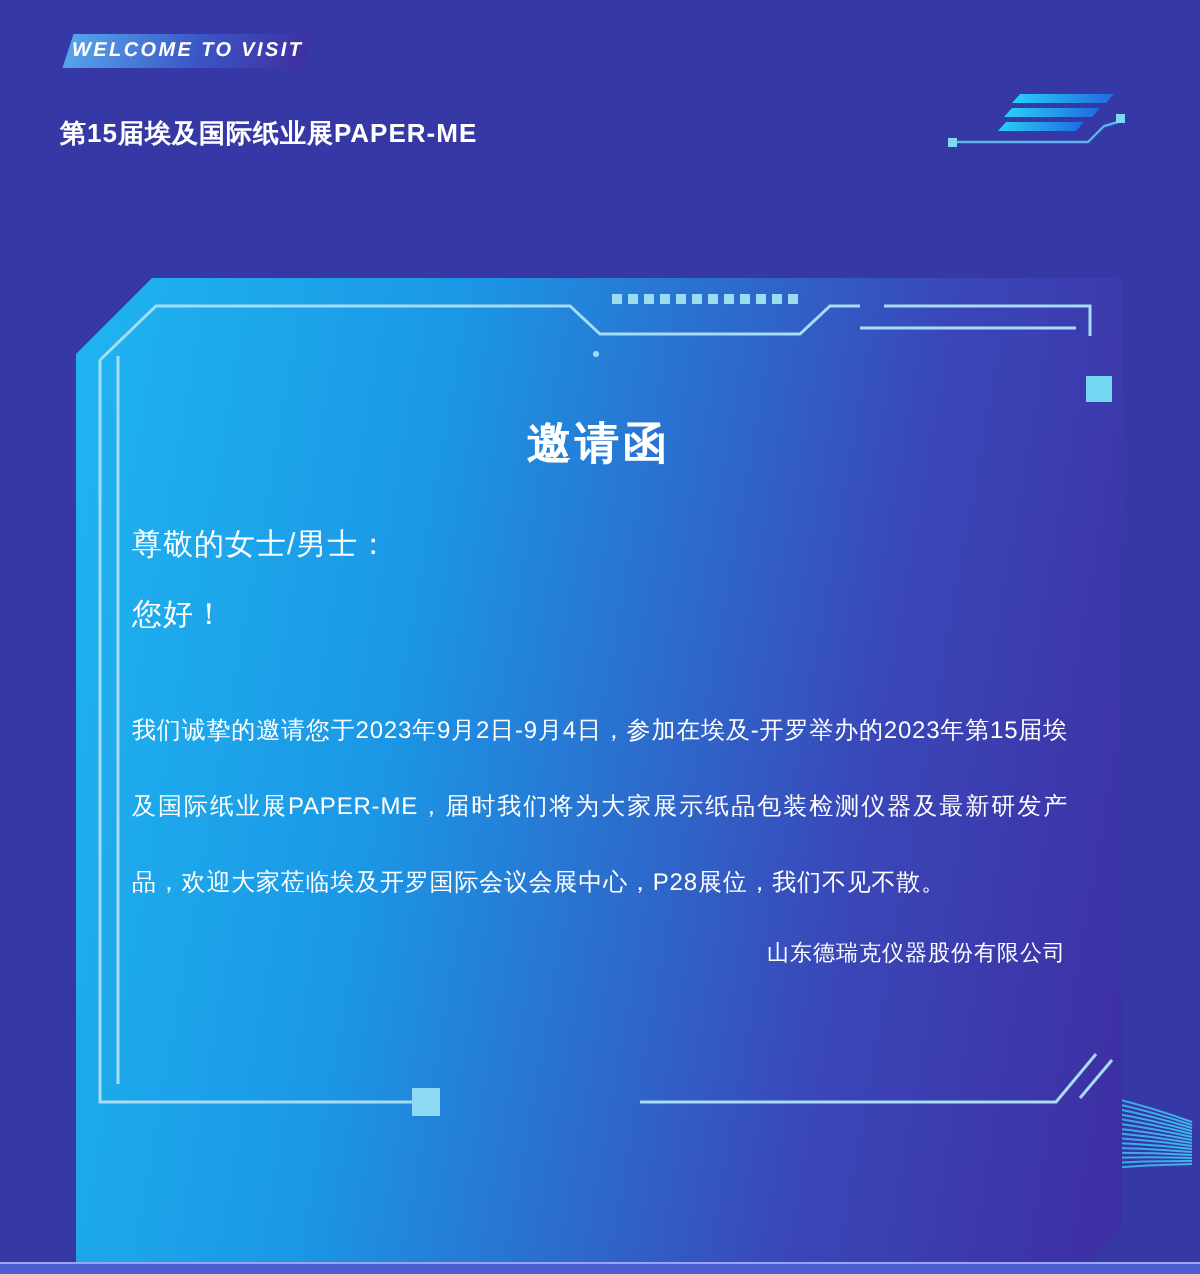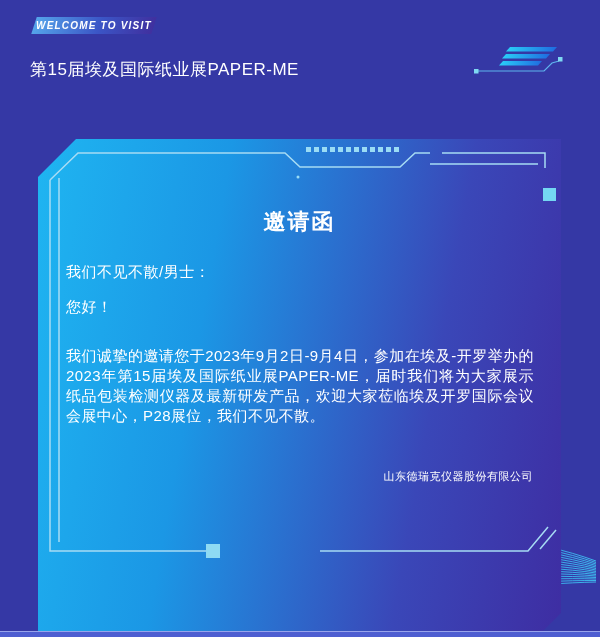--- a/index.html
+++ b/index.html
@@ -20,21 +20,21 @@
   }
   .badge span{
     display:inline-block;
     transform:skewX(18deg);
     font-style:italic;font-weight:bold;
     font-size:10px;letter-spacing:1.2px;color:#ffffff;
     white-space:nowrap;
   }
   .page-title{
     position:absolute;left:30px;top:58px;
-    font-size:17px;font-weight:normal;color:#ffffff;
+    font-size:13px;font-weight:bold;color:#ffffff;
     letter-spacing:0.5px;white-space:nowrap;
   }
   .header-deco{position:absolute;left:462px;top:42px;}
   
   .wave{position:absolute;left:0;top:0;z-index:1;}
   
   .card{
     position:absolute;left:38px;top:118px;z-index:2;
     width:523px;height:500px;
     background:linear-gradient(100deg,#1fb5f1 0%,#1b97e5 32%,#3a47b8 72%,#3e2da2 100%);
@@ -44,21 +44,21 @@
   .card-border{position:absolute;left:0;top:0;}
   .card-title{
     position:absolute;left:0;top:68px;width:100%;
     text-align:center;font-size:22px;font-weight:bold;
     letter-spacing:2px;color:#ffffff;
   }
   .salutation{position:absolute;left:28px;top:124px;font-size:15px;color:#ffffff;letter-spacing:0.5px;}
   .greeting{position:absolute;left:28px;top:159px;font-size:15px;color:#ffffff;letter-spacing:0.5px;}
   .body-text{
     position:absolute;left:28px;right:27px;top:207px;
-    font-size:15px;line-height:20px;color:#ffffff;
+    font-size:12px;line-height:38px;color:#ffffff;
     text-align:justify;letter-spacing:0.4px;
   }
   .signature{
     position:absolute;right:28px;top:330px;
     font-size:11px;color:#ffffff;letter-spacing:0.5px;
   }
   
   .bottom-bar{
     position:absolute;left:0;bottom:0;z-index:3;
     width:100%;height:5px;
@@ -144,20 +144,20 @@
           <rect x="340" y="8" width="5" height="5"></rect>
         <rect x="348" y="8" width="5" height="5"></rect>
           <rect x="356" y="8" width="5" height="5"></rect>
       </g>
       <circle cx="260" cy="38" r="1.5" fill="#9adcf5"></circle>
       <rect x="168" y="405" width="14" height="14" fill="#8edaf3"></rect>
       <rect x="505" y="49" width="13" height="13" fill="#74d7f2"></rect>
     </svg>
 
     <div class="card-title">邀请函</div>
-    <div class="salutation">我们不见不散/男士：</div>
+    <div class="salutation">尊敬的女士/男士：</div>
     <div class="greeting">您好！</div>
     <div class="body-text">我们诚挚的邀请您于2023年9月2日-9月4日，参加在埃及-开罗举办的2023年第15届埃及国际纸业展PAPER-ME，届时我们将为大家展示纸品包装检测仪器及最新研发产品，欢迎大家莅临埃及开罗国际会议会展中心，P28展位，我们不见不散。</div>
     <div class="signature">山东德瑞克仪器股份有限公司</div>
   </div>
 
   <div class="bottom-bar"></div>
 </div>
 
 </body></html>

